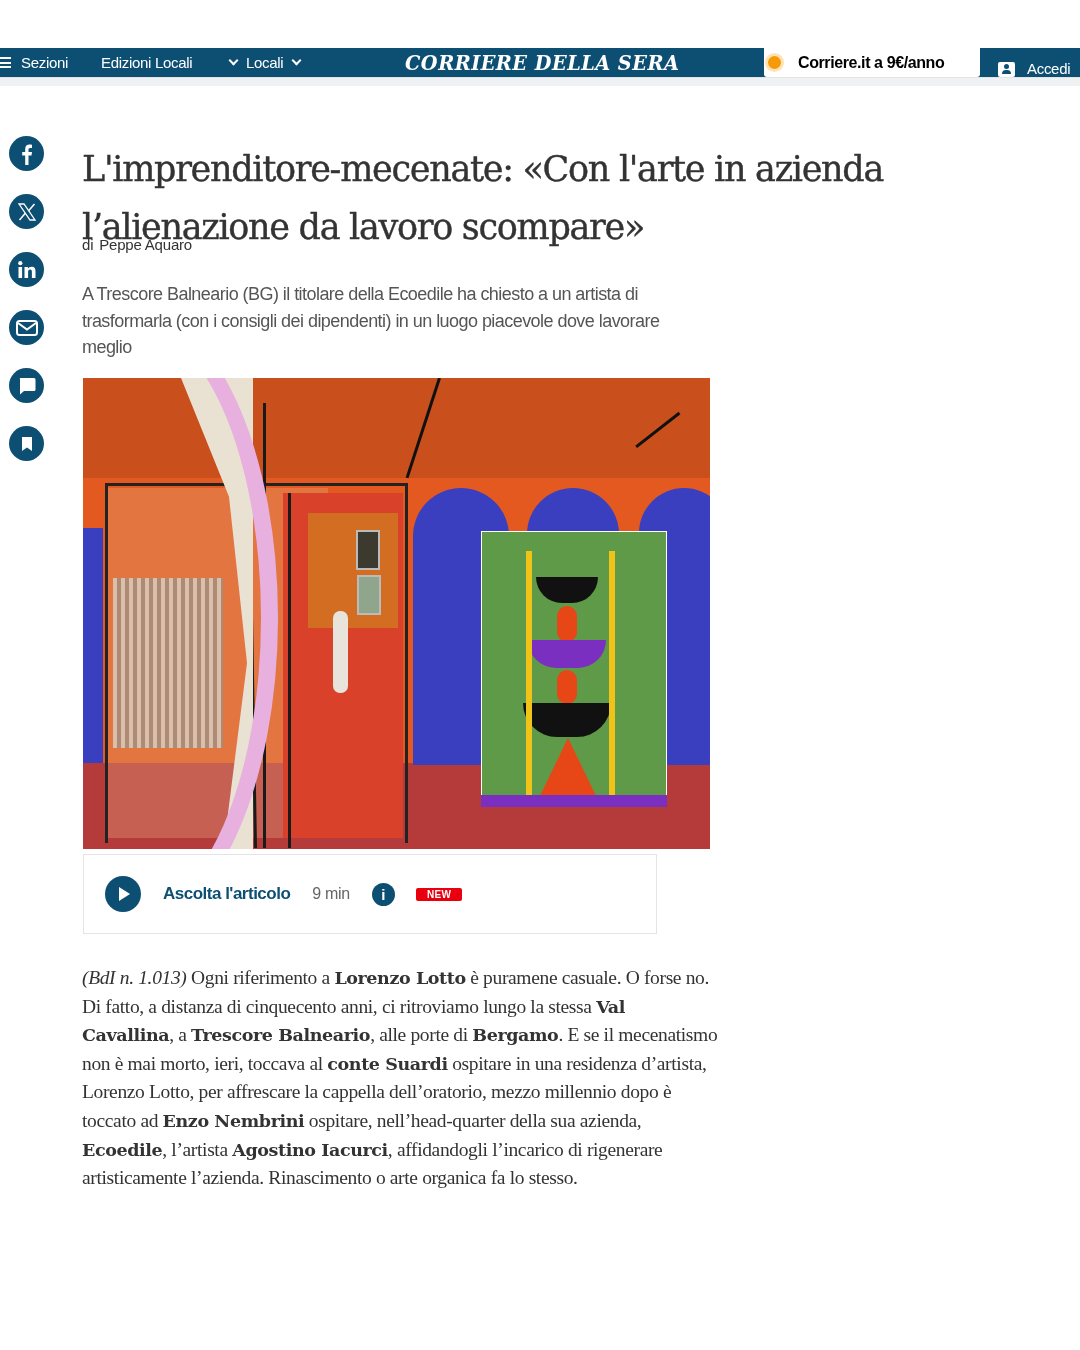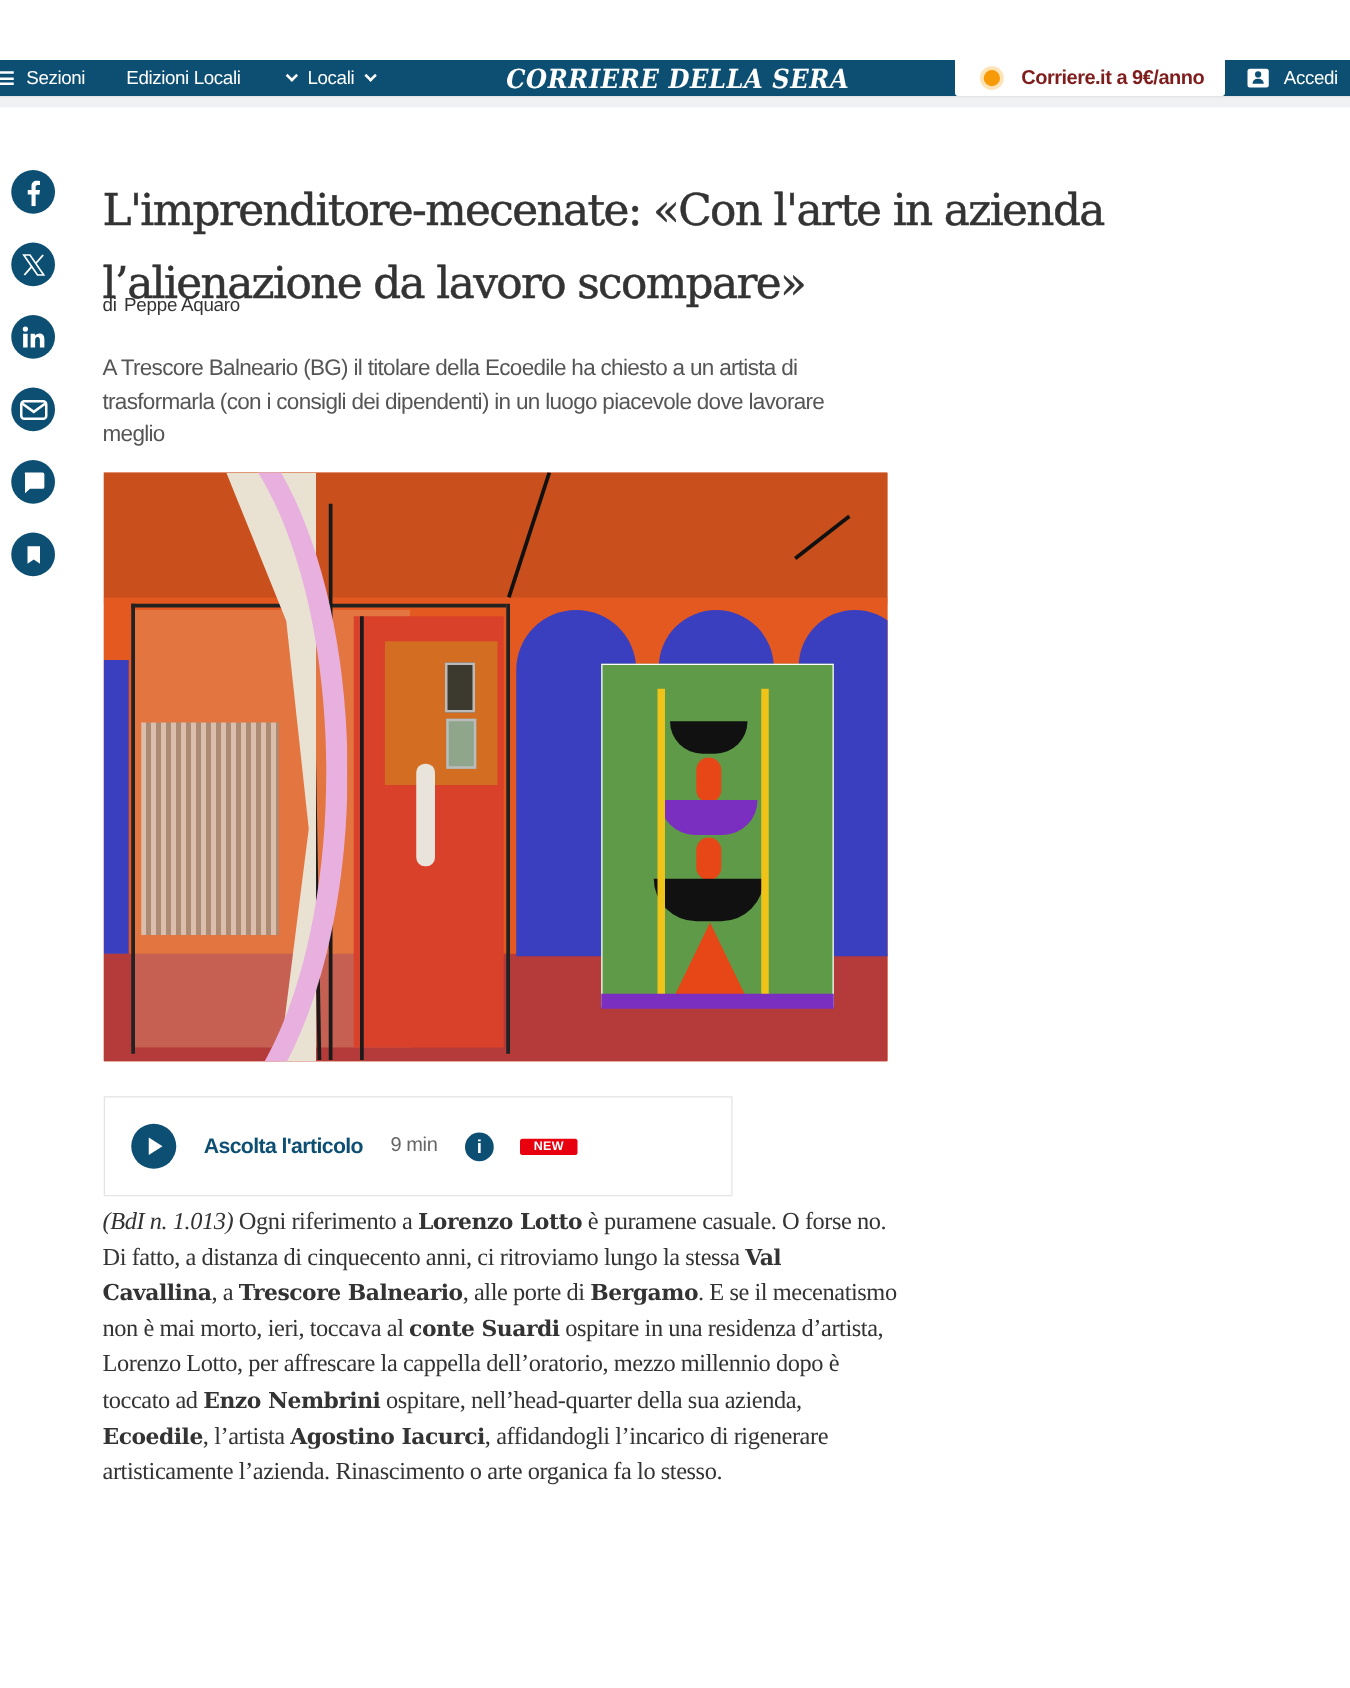--- a/index.html
+++ b/index.html
@@ -24,24 +24,24 @@
   .hamburger span { display: block; height: 2px; background: #fff; }
   .chev { display: inline-block; width: 7px; height: 7px; border-right: 2px solid #fff; border-bottom: 2px solid #fff; transform: rotate(45deg); margin-left: 10px; margin-top: -5px; }
   .logo {
     position: absolute; left: 405px; top: 0; height: 29px; line-height: 29px;
     font-family: "DejaVu Serif", serif; font-weight: bold; font-style: italic;
     font-size: 21px; letter-spacing: 0.5px; color: #fff; transform: scaleX(0.92); transform-origin: left center;
   }
   .promo {
     position: absolute; left: 764px; top: 0; width: 216px; height: 29px;
     background: #fff; border-radius: 0 0 3px 3px; display: flex; align-items: center;
-    padding-left: 20px; color: #7f1d1d; font-weight: bold; font-size: 16px; letter-spacing: -0.4px;
+    padding-left: 1px; color: #000000; font-weight: bold; font-size: 16px; letter-spacing: -0.4px;
   }
   .promo .dot { width: 13px; height: 13px; border-radius: 50%; background: #f79a08; box-shadow: 0 0 0 3px #fde3b5; margin-right: 17px; margin-left: 3px; }
-  .login { position: absolute; left: 998px; top: 0; height: 29px; display: flex; align-items: center; color: #fff; font-size: 15px; letter-spacing: -0.3px; }
+  .login { position: absolute; left: 998px; top: 0; height: 29px; display: flex; align-items: flex-end; color: #fff; font-size: 15px; letter-spacing: -0.3px; }
   .user-icon { width: 17px; height: 15px; background: #fff; border-radius: 2px; position: relative; margin-right: 12px; }
   .user-icon::before { content: ""; position: absolute; left: 6px; top: 2px; width: 5px; height: 5px; border-radius: 50%; background: #0d4f73; }
   .user-icon::after { content: ""; position: absolute; left: 4px; top: 8px; width: 9px; height: 4px; border-radius: 4px 4px 0 0; background: #0d4f73; }
 
   
   .share { position: absolute; left: 9px; top: 136px; width: 36px; }
   .share-btn {
     width: 35px; height: 35px; border-radius: 50%; background: #0d4f73;
     display: flex; align-items: center; justify-content: center; margin-bottom: 23px; cursor: pointer;
   }
@@ -65,21 +65,21 @@
   .photo { position: absolute; left: 83px; top: 378px; width: 627px; height: 471px; overflow: hidden; background: #d2531f; }
   .ph { position: absolute; }
   .caption {
     position: absolute; left: 0; bottom: 0; width: 100%; height: 44px;
     background: rgba(40, 16, 18, 0.88); color: #fff; font-size: 13px; letter-spacing: -0.4px;
     display: flex; align-items: center; padding-left: 33px;
   }
 
   
   .player {
-    position: absolute; left: 83px; top: 877px; width: 503px; height: 80px;
+    position: absolute; left: 83px; top: 854px; width: 574px; height: 80px;
     border: 1px solid #e4e4e4; display: flex; align-items: center; padding-left: 21px;
   }
   .play { width: 36px; height: 36px; border-radius: 50%; background: #0d4f73; position: relative; cursor: pointer; }
   .play::after { content: ""; position: absolute; left: 14px; top: 11px; border-left: 11px solid #fff; border-top: 7px solid transparent; border-bottom: 7px solid transparent; }
   .listen { margin-left: 22px; color: #0d4f73; font-weight: bold; font-size: 17px; letter-spacing: -0.5px; cursor: pointer; }
   .dur { margin-left: 22px; color: #666; font-size: 16px; letter-spacing: -0.3px; }
   .info { margin-left: 22px; width: 23px; height: 23px; border-radius: 50%; background: #0d4f73; color: #fff; font-weight: bold; font-size: 15px; display: flex; align-items: center; justify-content: center; cursor: pointer; }
   .new { margin-left: 21px; background: #e8000f; color: #fff; font-size: 10px; font-weight: bold; padding: 1px 11px; border-radius: 2px; letter-spacing: 0.3px; }
 
   

